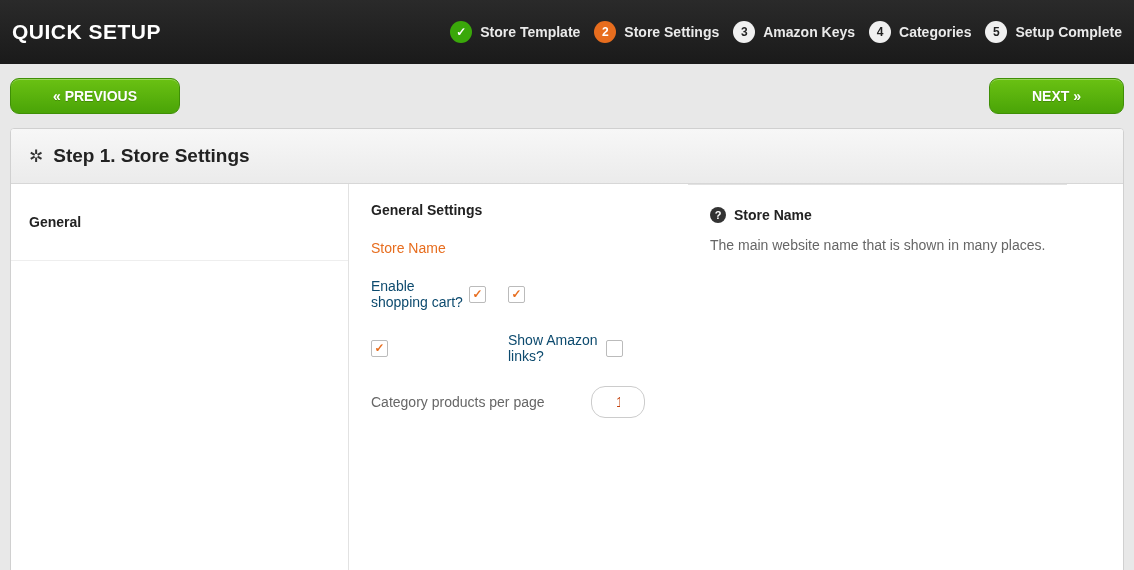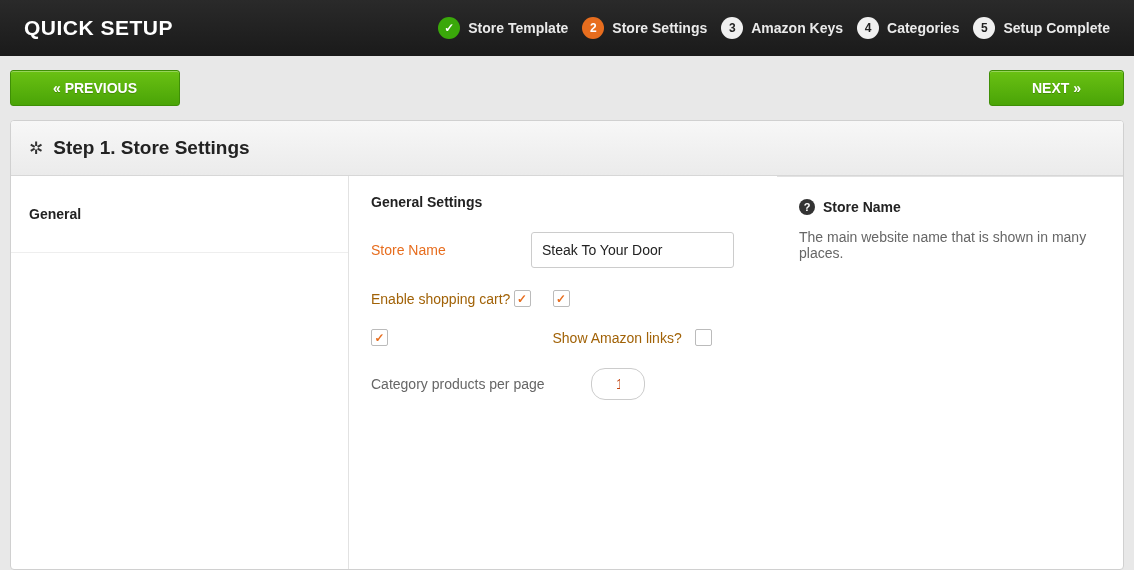--- a/index.html
+++ b/index.html
@@ -5,24 +5,24 @@
     * { box-sizing: border-box; margin: 0; padding: 0; }
     body {
       font-family: "Helvetica Neue", Arial, sans-serif;
       background: #e8e8e8;
       width: 1134px;
       height: 570px;
       overflow: hidden;
     }
     .header {
       background: linear-gradient(#2a2a2a, #1a1a1a);
-      height: 56px;
-      display: flex;
-      align-items: center;
-      padding: 0 24px;
+      height: 64px;
+      display: flex;
+      align-items: center;
+      padding: 0 12px;
       color: #fff;
     }
     .header-title {
       font-size: 21px;
       font-weight: bold;
       letter-spacing: 0.5px;
       flex: 0 0 auto;
       margin-right: auto;
     }
     .steps {
@@ -67,21 +67,21 @@
       align-items: center;
       padding: 14px 10px;
     }
     .btn-green {
       background: linear-gradient(#6ac113, #4aa407);
       border: 1px solid #3f8f06;
       color: #fff;
       font-weight: bold;
       font-size: 14px;
       padding: 9px 42px;
-      border-radius: 3px;
+      border-radius: 9px;
       cursor: pointer;
       text-shadow: 0 1px 0 rgba(0,0,0,0.2);
       box-shadow: inset 0 1px 0 rgba(255,255,255,0.3);
     }
     .panel {
       background: #fff;
       margin: 0 10px;
       border: 1px solid #d0d0d0;
       border-radius: 4px;
       height: 450px;
@@ -164,21 +164,21 @@
       margin-bottom: 22px;
     }
     .col {
       display: flex;
       align-items: center;
       width: 50%;
     }
     .col .lbl {
       flex: 1;
       font-size: 14px;
-      color: #a16207;
+      color: #0c4a6e;
     }
     .chk {
       width: 17px;
       height: 17px;
       border: 1px solid #bbb;
       border-radius: 2px;
       margin-right: 22px;
       display: flex;
       align-items: center;
       justify-content: center;
@@ -272,21 +272,20 @@
       <div class="sidebar-item">
         <span>General</span>
       </div>
     </div>
     <div class="main">
       <div class="form-area">
         <div class="section-title">General Settings</div>
 
         <div class="row">
           <div class="lbl orange">Store Name</div>
-          <input class="text-input" type="text" value="Steak To Your Door" style="">
         </div>
 
         <div class="two-col">
           <div class="col">
             <div class="lbl">Enable shopping cart?</div>
             <div class="chk checked"></div>
           </div>
           <div class="col">
             <div class="chk checked"></div>
           </div>

